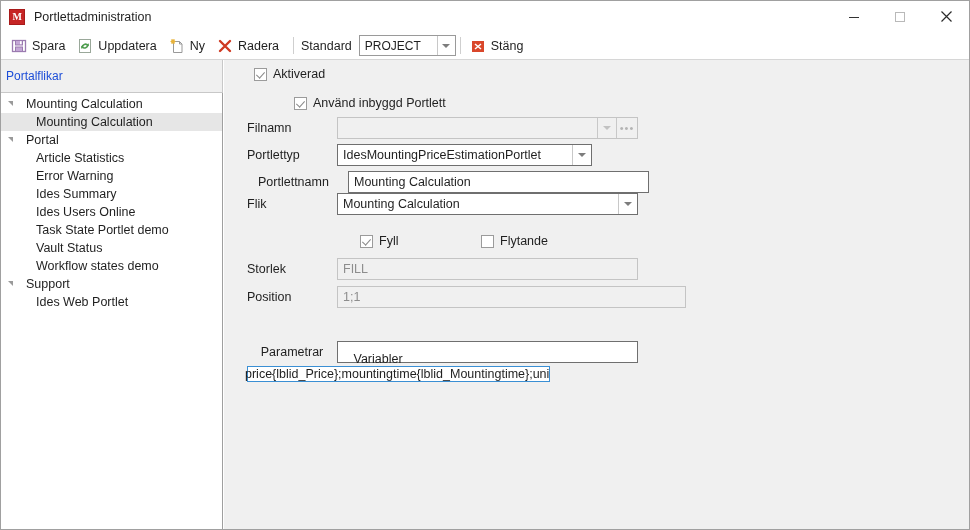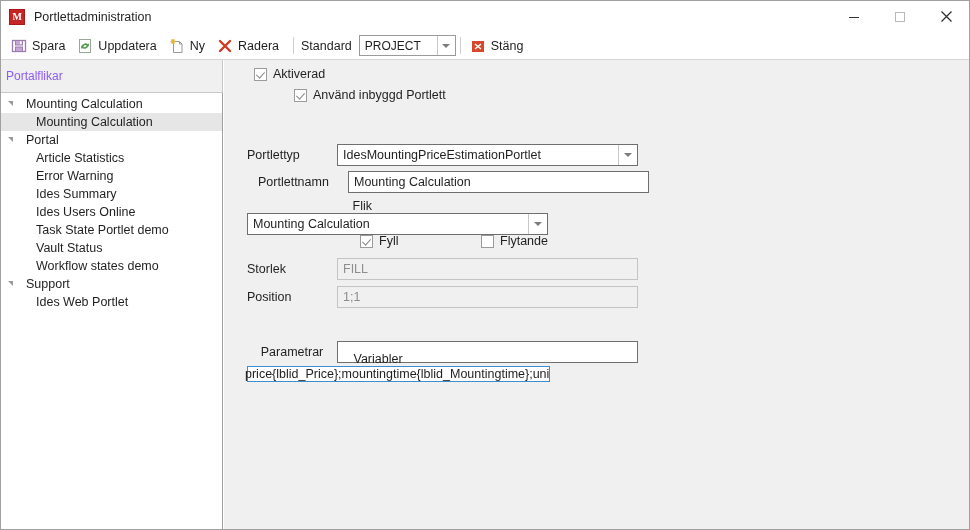--- a/index.html
+++ b/index.html
@@ -177,21 +177,21 @@
   .sidebar-header {
     height: 33px;
     min-height: 19px;
     background: #f0f0f0;
     border-bottom: 1px solid #c8c8c8;
     border-right: 1px solid #c8c8c8;
     display: flex;
     align-items: center;
     padding-left: 5px;
     font-size: 12px;
-    color: #8b5cf6;
+    color: #1d4ed8;
     box-sizing: border-box;
   }
   .tree {
     flex: 1 1 auto;
     background: #ffffff;
     overflow: hidden;
     padding-top: 2px;
     border-right: 1px solid #9f9f9f;
   }
   .tnode {
@@ -494,44 +494,54 @@
     <div class="splitter"></div>
 
     <div class="main">
       <div class="form">
 
         <div class="chk-row" style="top:7px; left:7px;">
           <span class="cbox checked"></span>
           <span>Aktiverad</span>
         </div>
 
-        <div class="chk-row" style="top:28px; left:7px;padding-left:40px;">
+        <div class="chk-row" style="top:36px; left:7px;padding-left:40px;">
           <span class="cbox checked"></span>
           <span>Använd inbyggd Portlett</span>
         </div>
 
+        <div class="frow" style="top:57px;">
+          <span class="flabel">Filnamn</span>
+          <div class="fctl disabled" style="width:301px;">
+            <span class="txt"></span>
+            <span class="arrowbtn">
+                <i class="caret light"></i>
+              </span>
+            <span class="dotsbtn">•••</span>
+          </div>
+        </div>
 
         <div class="frow" style="top:84px;">
           <span class="flabel">Portlettyp</span>
-          <div class="fctl" style="width:301px;">
+          <div class="fctl" style="width:255px;">
             <span class="txt">IdesMountingPriceEstimationPortlet</span>
             <span class="arrowbtn">
                 <i class="caret"></i>
               </span>
           </div>
         </div>
 
         <div class="frow" style="top:111px;margin-left:11px;">
           <span class="flabel">Portlettnamn</span>
           <div class="fctl" style="width:301px;">
             <span class="txt">Mounting Calculation</span>
           </div>
         </div>
 
-        <div class="frow" style="top:139px;flex-direction:column;">
+        <div class="frow" style="top:133px;">
           <span class="flabel">Flik</span>
           <div class="fctl" style="width:301px;">
             <span class="txt">Mounting Calculation</span>
             <span class="arrowbtn">
                 <i class="caret"></i>
               </span>
           </div>
         </div>
 
         <div class="chk-row" style="top:174px; left:113px;">
@@ -546,21 +556,21 @@
 
         <div class="frow" style="top:198px;">
           <span class="flabel">Storlek</span>
           <div class="fctl disabled" style="width:301px;">
             <span class="txt">FILL</span>
           </div>
         </div>
 
         <div class="frow" style="top:226px;">
           <span class="flabel">Position</span>
-          <div class="fctl disabled" style="width:301px;">
+          <div class="fctl disabled" style="width:349px;">
             <span class="txt">1;1</span>
           </div>
         </div>
 
         <div class="frow" style="top:281px;text-align:center;">
           <span class="flabel">Parametrar</span>
           <div class="fctl" style="width:301px;">
             <span class="txt"></span>
           </div>
         </div>

